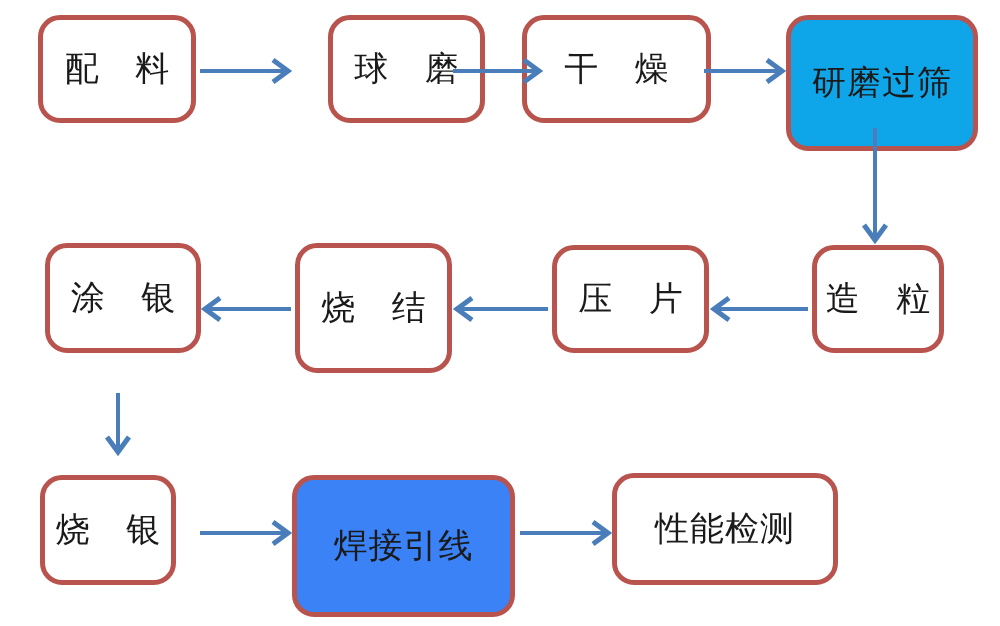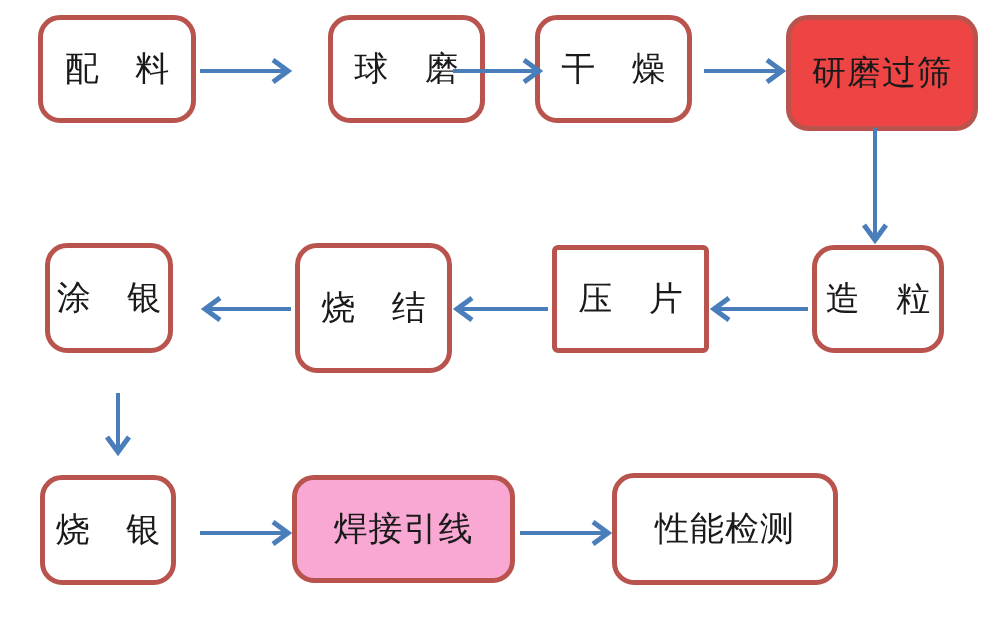--- a/index.html
+++ b/index.html
@@ -50,42 +50,42 @@
 <body>
 
 <div id="canvas">
   <div id="nodes-layer">
       <div class="node spaced" style="left: 38px; top: 15px; width: 158px; height: 108px; border-color: rgb(184, 84, 77); background: rgb(255, 255, 255); color: rgb(26, 26, 26);">
         <span>配 料</span>
       </div>
       <div class="node spaced" style="left: 292px; top: 15px; width: 157px; height: 108px; border-color: rgb(184, 84, 77); background: rgb(255, 255, 255); color: rgb(26, 26, 26); margin-left: 36px;">
         <span>球 磨</span>
       </div>
-      <div class="node spaced" style="left: 535px; top: 15px; width: 157px; height: 108px; border-color: rgb(184, 84, 77); background: rgb(255, 255, 255); color: rgb(26, 26, 26);">
+      <div class="node spaced" style="left: 522px; top: 15px; width: 189px; height: 108px; border-color: rgb(184, 84, 77); background: rgb(255, 255, 255); color: rgb(26, 26, 26);">
         <span>干 燥</span>
       </div>
-      <div class="node" style="left: 786px; top: 15px; width: 192px; height: 116px; border-color: rgb(184, 84, 77); background: #ef4444; color: rgb(26, 26, 26);">
+      <div class="node" style="left: 786px; top: 15px; width: 192px; height: 136px; border-color: rgb(184, 84, 77); background: #0ea5e9; color: rgb(26, 26, 26);">
         <span>研磨过筛</span>
       </div>
       <div class="node spaced" style="left: 812px; top: 245px; width: 132px; height: 108px; border-color: rgb(184, 84, 77); background: rgb(255, 255, 255); color: rgb(26, 26, 26);">
         <span>造 粒</span>
       </div>
-      <div class="node spaced" style="left: 552px; top: 245px; width: 157px; height: 108px; border-color: rgb(184, 84, 77); background: rgb(255, 255, 255); color: rgb(26, 26, 26); border-radius: 6px;">
+      <div class="node spaced" style="left: 552px; top: 245px; width: 157px; height: 108px; border-color: rgb(184, 84, 77); background: rgb(255, 255, 255); color: rgb(26, 26, 26);">
         <span>压 片</span>
       </div>
       <div class="node spaced" style="left: 295px; top: 243px; width: 157px; height: 130px; border-color: rgb(184, 84, 77); background: rgb(255, 255, 255); color: rgb(26, 26, 26);">
         <span>烧 结</span>
       </div>
-      <div class="node spaced" style="left: 45px; top: 243px; width: 128px; height: 110px; border-color: rgb(184, 84, 77); background: rgb(255, 255, 255); color: rgb(26, 26, 26);">
+      <div class="node spaced" style="left: 45px; top: 243px; width: 156px; height: 110px; border-color: rgb(184, 84, 77); background: rgb(255, 255, 255); color: rgb(26, 26, 26);">
         <span>涂 银</span>
       </div>
       <div class="node spaced" style="left: 40px; top: 475px; width: 136px; height: 110px; border-color: rgb(184, 84, 77); background: rgb(255, 255, 255); color: rgb(26, 26, 26);">
         <span>烧 银</span>
       </div>
-      <div class="node" style="left: 292px; top: 475px; width: 223px; height: 108px; border-color: rgb(184, 84, 77); background: #f9a8d4; color: rgb(26, 26, 26);">
+      <div class="node" style="left: 292px; top: 475px; width: 223px; height: 142px; border-color: rgb(184, 84, 77); background: #3b82f6; color: rgb(26, 26, 26);">
         <span>焊接引线</span>
       </div>
       <div class="node" style="left: 612px; top: 473px; width: 226px; height: 112px; border-color: rgb(184, 84, 77); background: rgb(255, 255, 255); color: rgb(26, 26, 26);">
         <span>性能检测</span>
       </div>
     </div>
   <div id="edges-layer">
       <div class="edge" style="left: 180px; top: 51px; width: 128px; height: 40px;">
         <svg width="128" height="40">
           <line x1="20" y1="20" x2="108" y2="20" stroke="#4a7ebb" stroke-width="4"></line>

